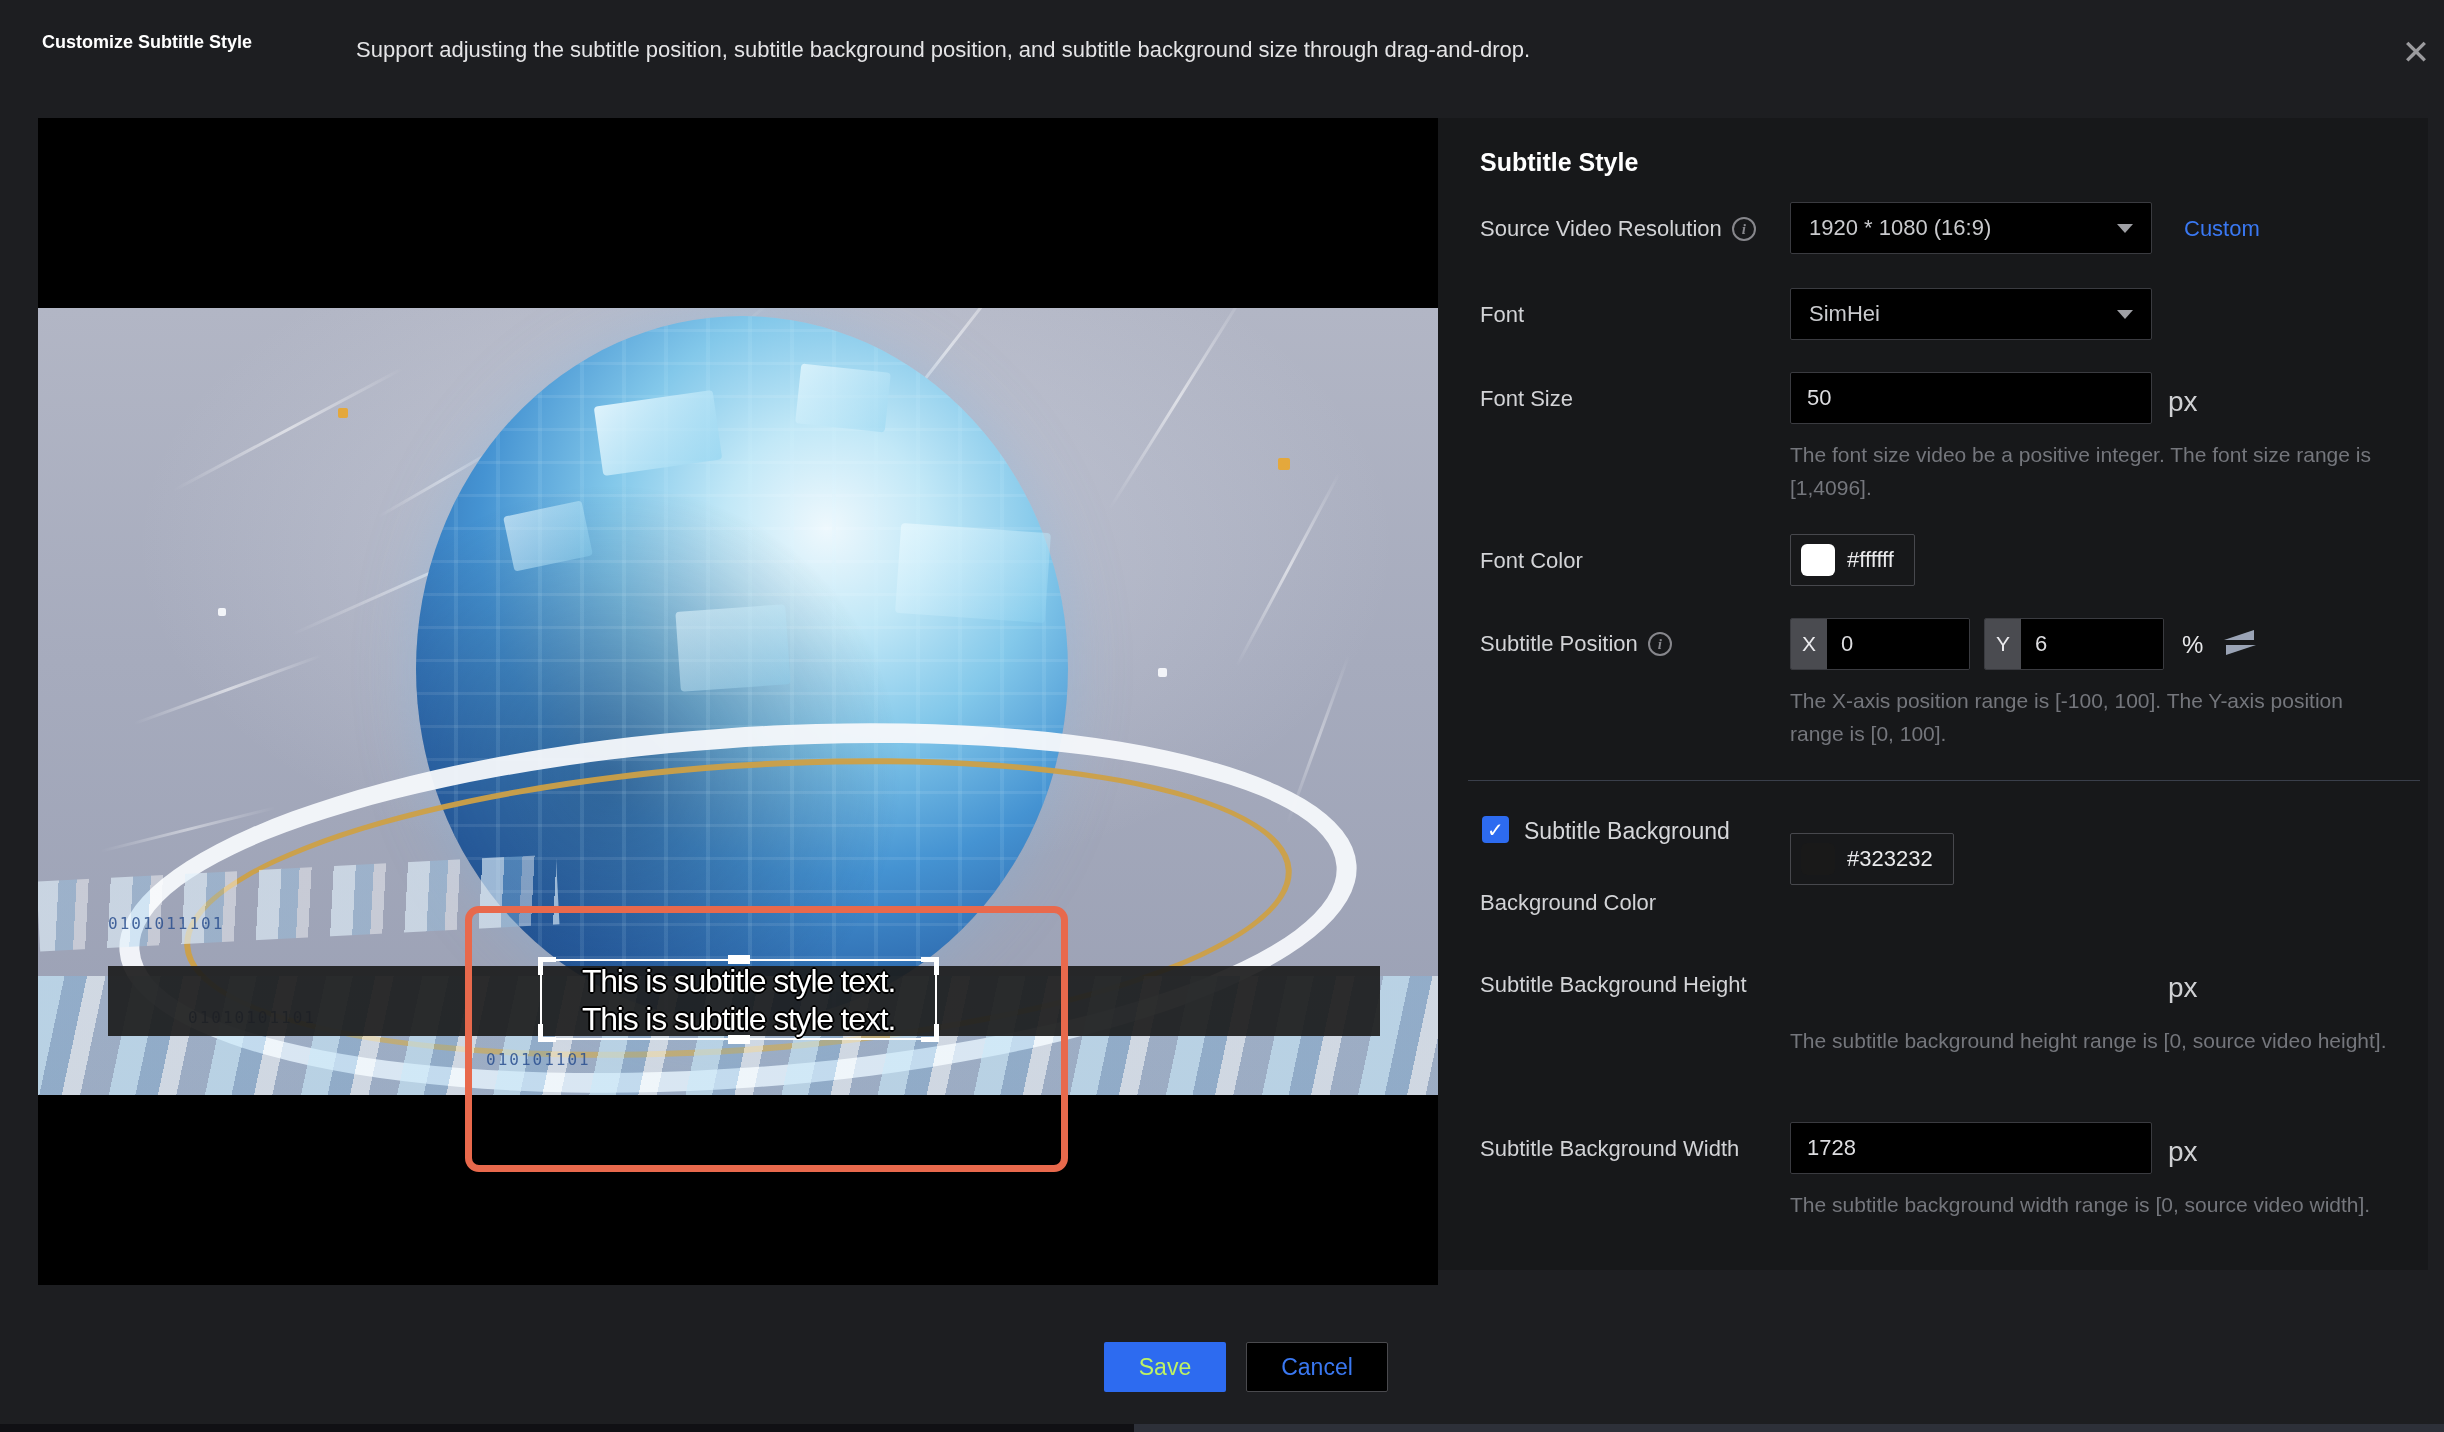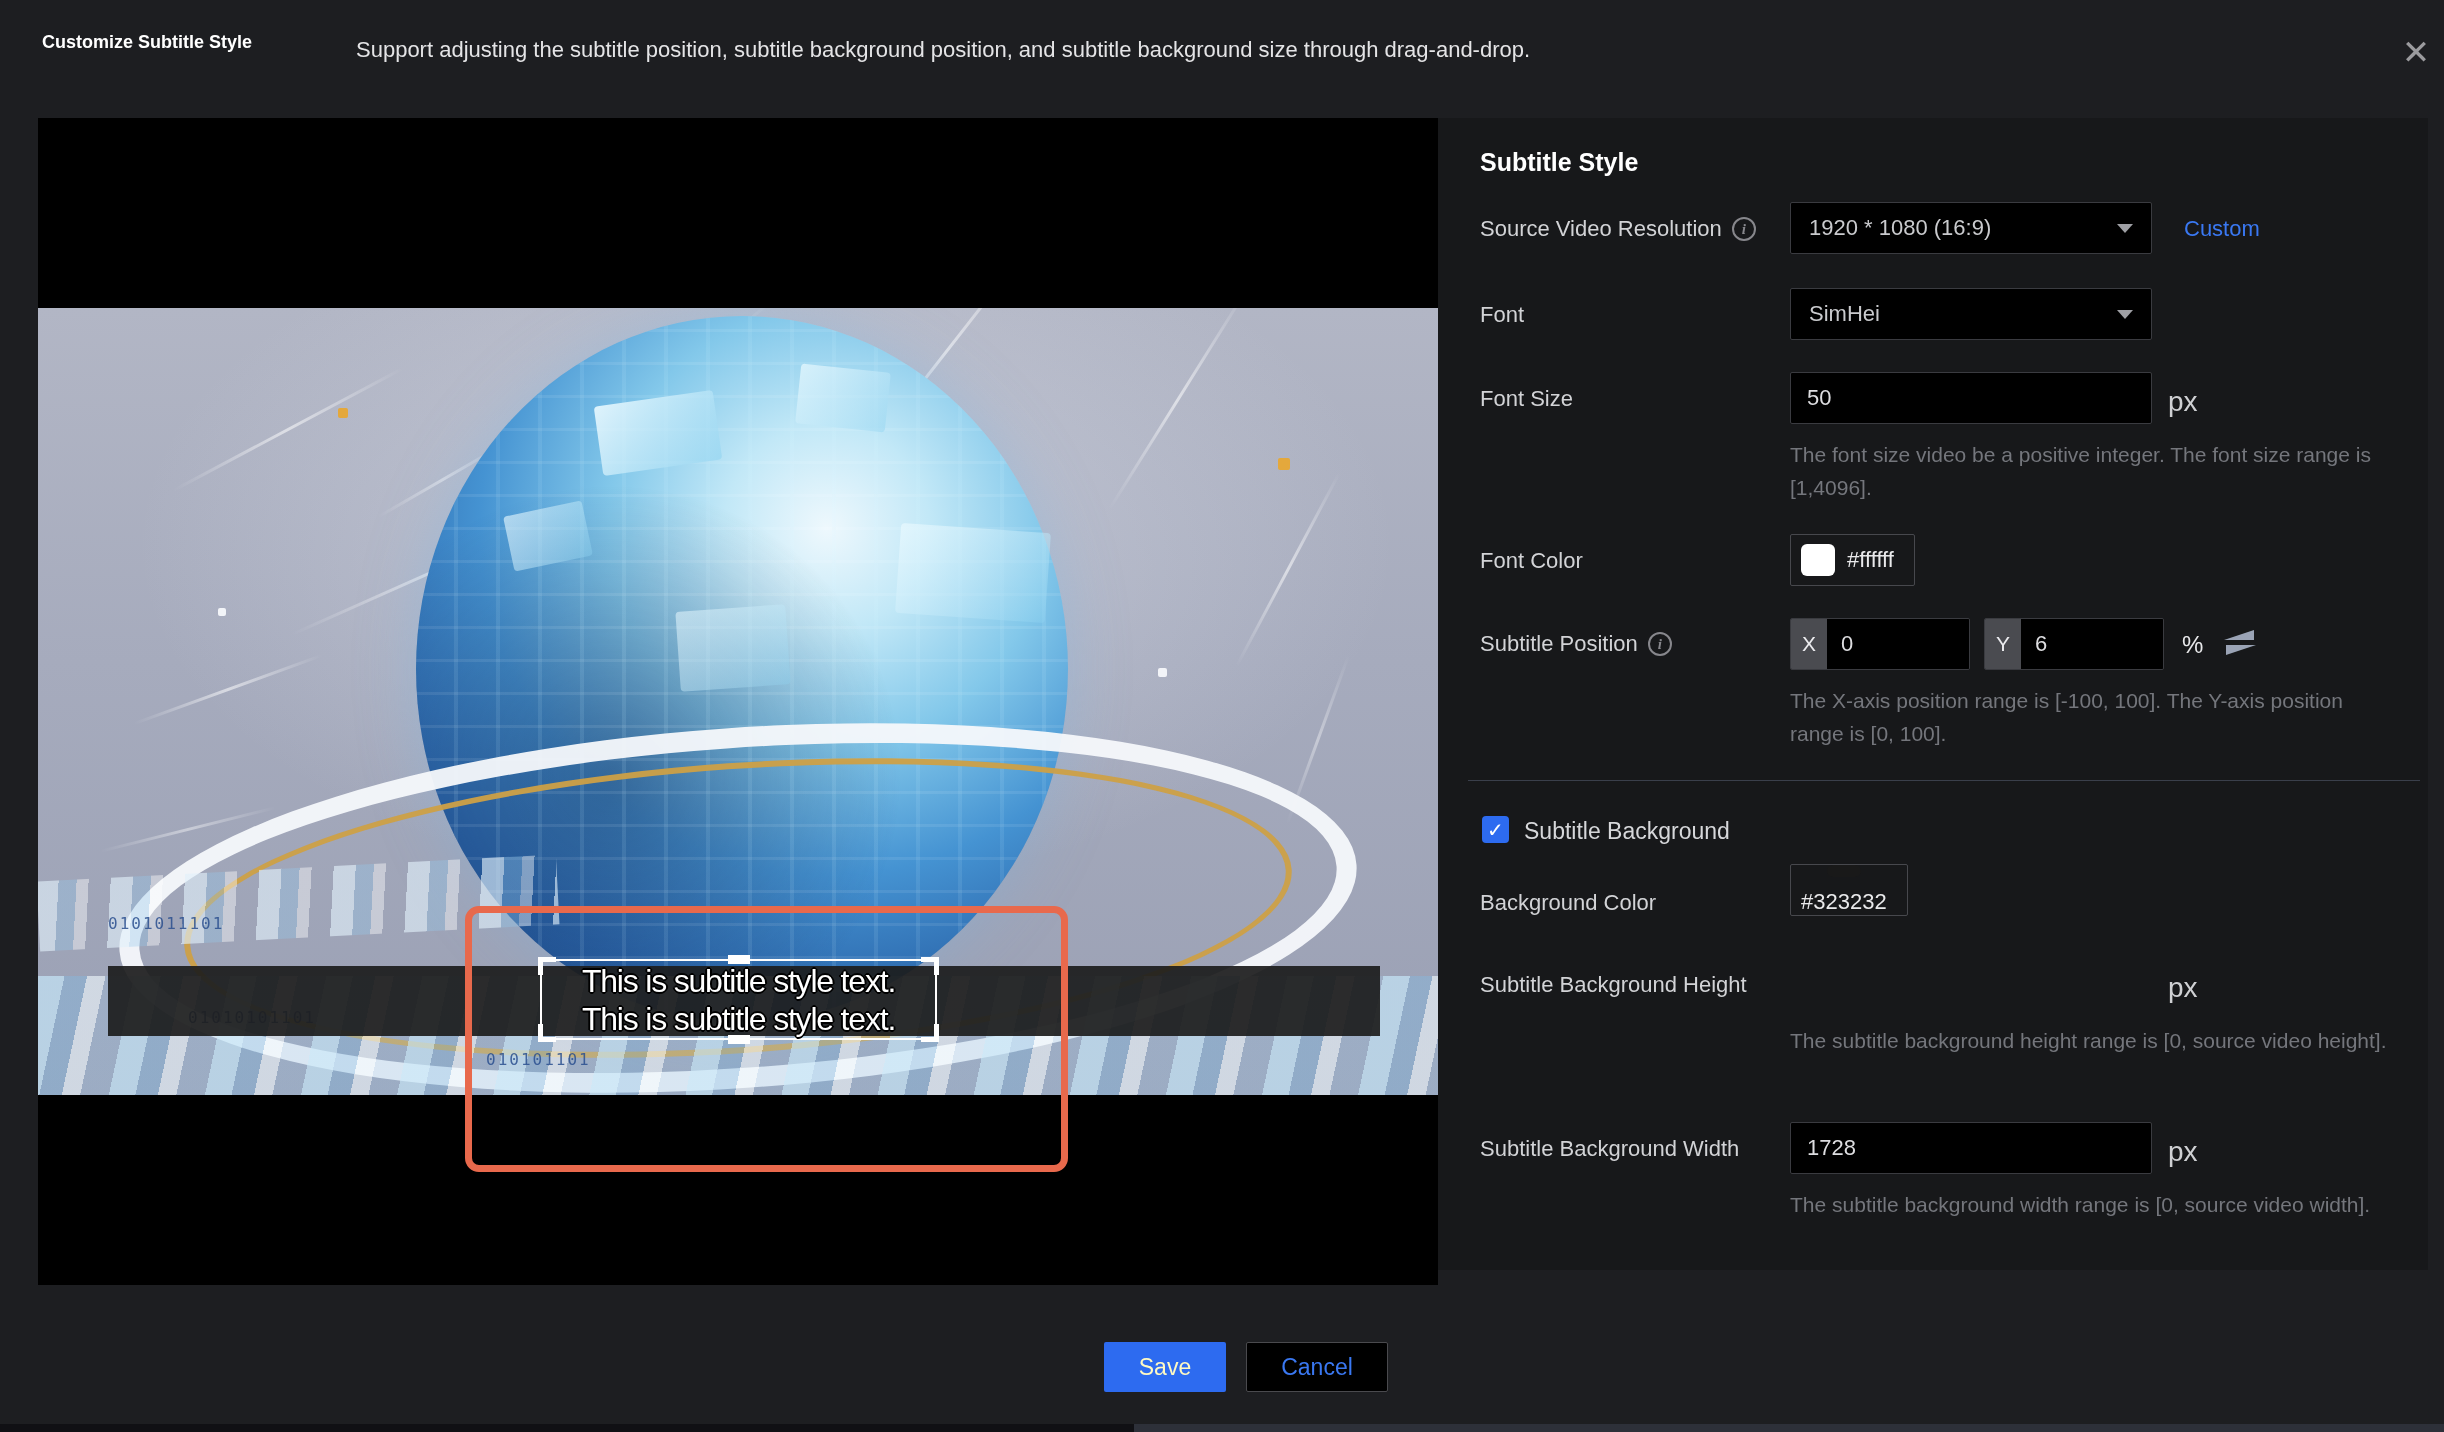--- a/index.html
+++ b/index.html
@@ -91,21 +91,21 @@
   .swap-icon { cursor:pointer; }
   .color-box { display:inline-flex; align-items:center; gap:12px; border:1px solid #47484d; border-radius:2px;
                height:52px; padding:0 20px 0 10px; }
   .swatch { width:34px; height:32px; border-radius:6px; }
   .divider { left:30px; top:662px; width:952px; height:1px; background:#3a3f4b; }
   .checkbox { width:27px; height:27px; background:#2d6bf0; border-radius:4px; display:flex; align-items:center;
               justify-content:center; color:#fff; font-size:20px; font-weight:bold; cursor:pointer; }
 
   
   .btn { height:50px; display:flex; align-items:center; justify-content:center; font-size:23px; cursor:pointer; border-radius:2px; }
-  .btn-save { left:1104px; top:1342px; width:122px; background:#2d6bf0; color:#fef9c3; }
+  .btn-save { left:1104px; top:1342px; width:122px; background:#2d6bf0; color:#bef264; }
   .btn-cancel { left:1246px; top:1342px; width:142px; background:#000000; color:#3a78f2; border:1px solid #4a4a4e; }
 
   .strip-left  { left:0; top:1424px; width:1134px; height:8px; background:#101014; }
   .strip-right { left:1134px; top:1424px; width:1310px; height:8px; background:#2d3039; }
 </style>
 </head>
 <body>
 
 <div class="abs hdr-title">Customize Subtitle Style</div>
 <div class="abs hdr-desc">Support adjusting the subtitle position, subtitle background position, and subtitle background size through drag-and-drop.</div>
@@ -223,21 +223,21 @@
   <div class="abs divider"></div>
 
   <div class="abs checkbox" style="left:44px;top:698px;">
     <span>✓</span>
   </div>
   <span class="abs" style="left:86px;top:700px;font-size:23px;color:#d6d7da;">Subtitle Background</span>
 
   <div class="abs row-label" style="left:42px;top:772px;">
     <span>Background Color</span>
   </div>
-  <div class="abs color-box" style="left:352px;top:746px;flex-direction:column;">
+  <div class="abs color-box" style="left:352px;top:715px;">
     <span class="swatch" style="background:#191919;"></span>
     <span style="font-size:22px;color:#e9e9eb;">#323232</span>
   </div>
 
   <div class="abs row-label" style="left:42px;top:854px;">
     <span>Subtitle Background Height</span>
   </div>
   <span class="abs unit" style="left:730px;top:854px;">px</span>
   <div class="abs helper" style="left:352px;top:906px;">The subtitle background height range is [0, source video height].</div>
 

